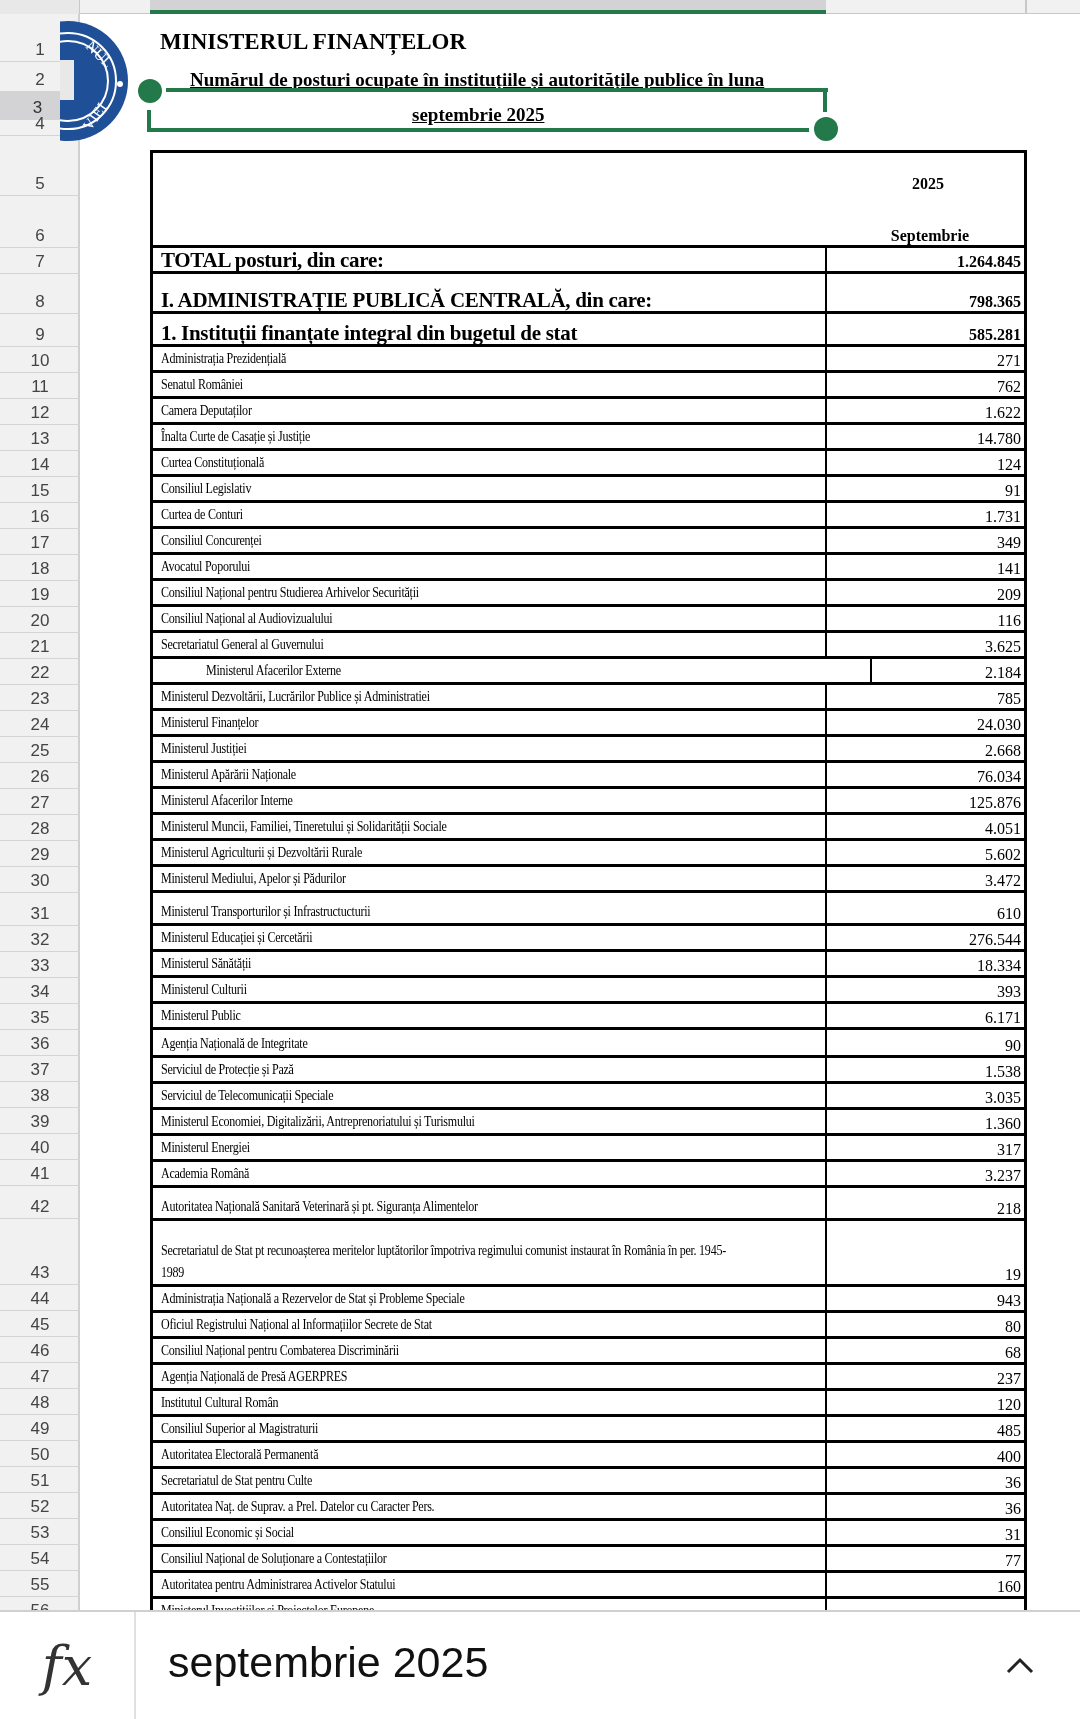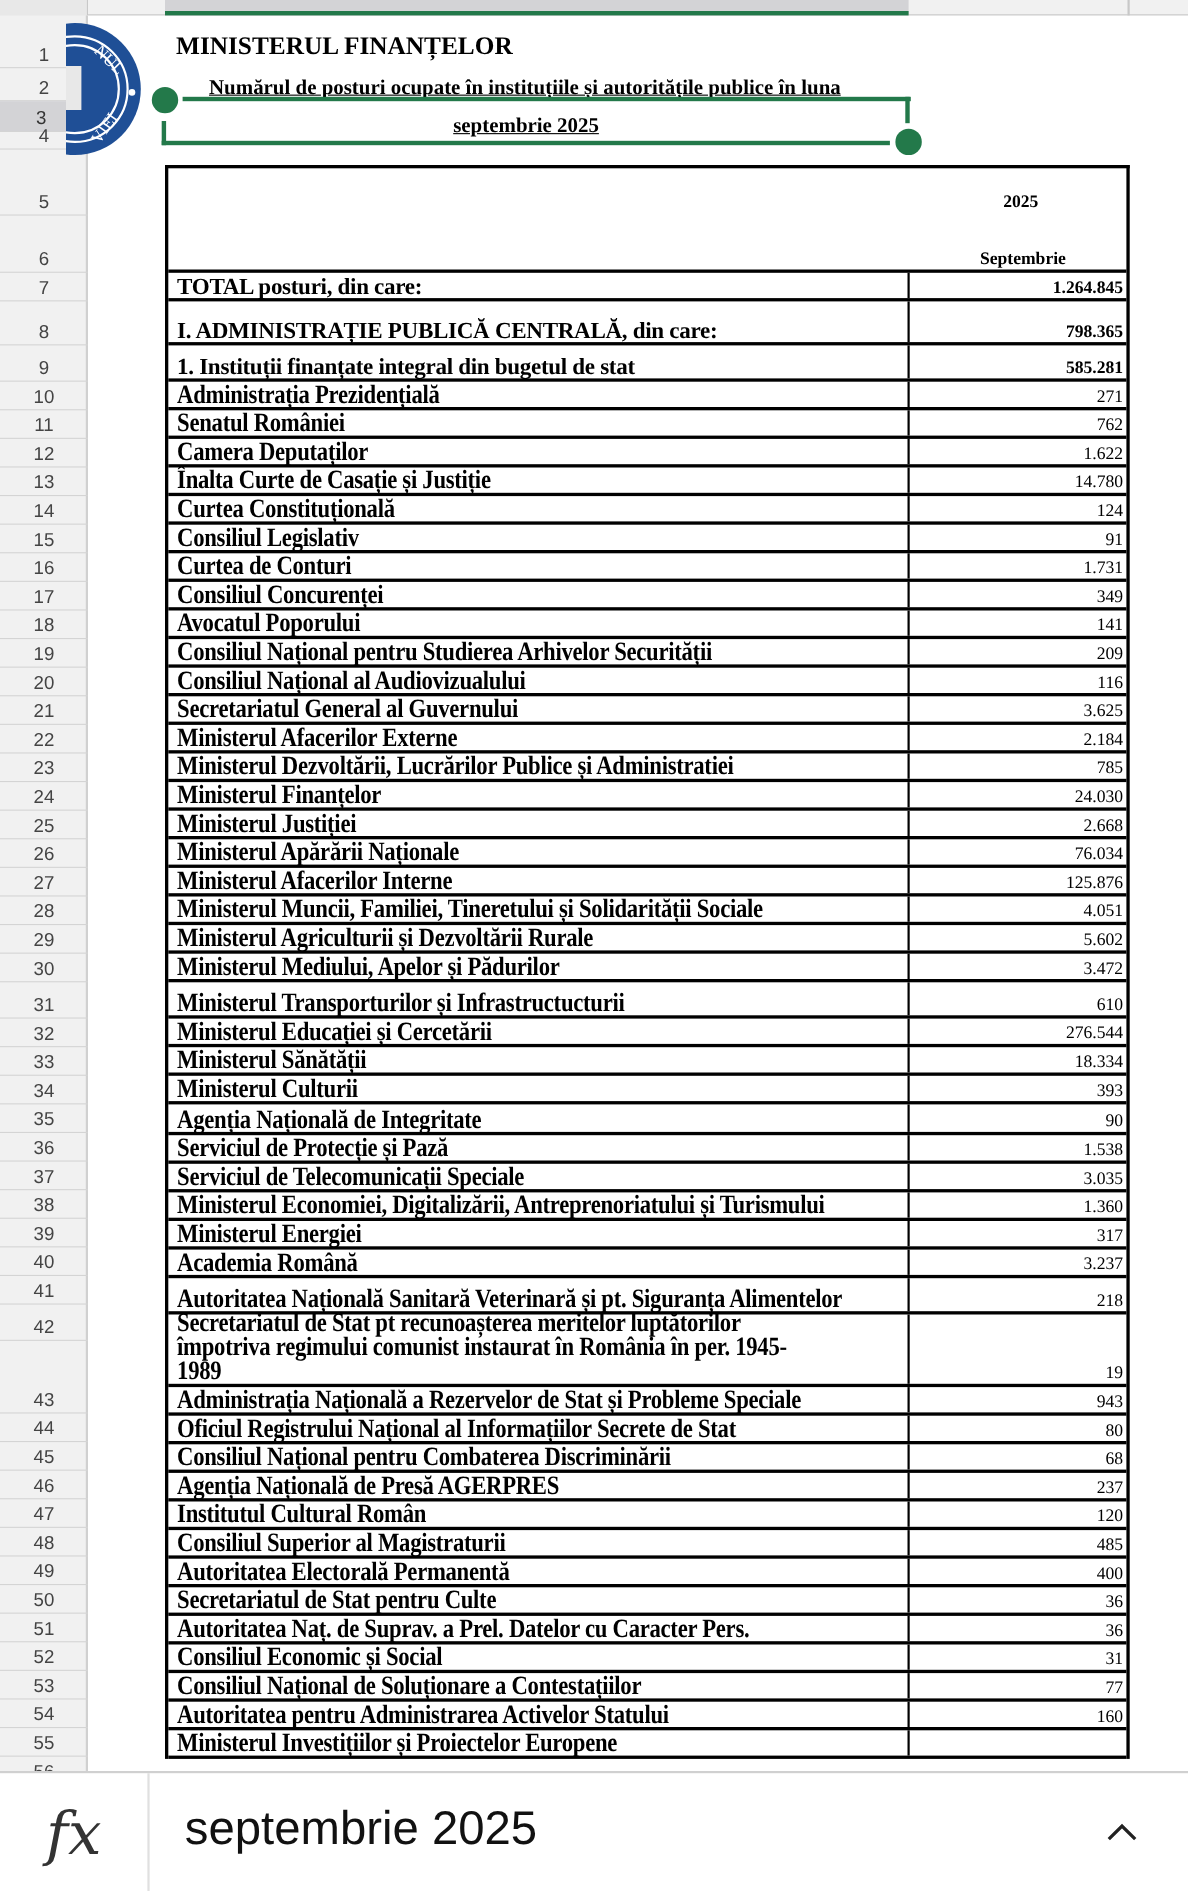--- a/index.html
+++ b/index.html
@@ -35,21 +35,21 @@
   .handle { position: absolute; width: 24px; height: 24px; border-radius: 50%; background: #23794a; }
   .handle.tl { left: 138px; top: 79px; }
   .handle.br { left: 814px; top: 117px; }
 
   
   .sheet-table { position: absolute; left: 150px; top: 150px; width: 877px; border: 3px solid #000; border-bottom: none; }
   .hdr-block { position: relative; height: 95px; border-bottom: 3px solid #000; }
   .hdr-year { position: absolute; right: 80px; top: 22px; font-size: 16px; font-weight: bold; }
   .hdr-month { position: absolute; right: 55px; bottom: 0; font-size: 16px; font-weight: bold; }
   .trow { position: relative; display: flex; border-bottom: 3px solid #000; }
-  .trow .lbl { width: 674px; border-right: 2px solid #000; padding-left: 8px; display: flex; align-items: flex-end; font-size: 24px; line-height: 22px; letter-spacing: -0.3px; transform-origin: left; font-weight: bold; }
+  .trow .lbl { width: 674px; border-right: 2px solid #000; padding-left: 8px; display: flex; align-items: flex-end; font-size: 14px; line-height: 22px; letter-spacing: -0.3px; transform-origin: left; }
   .trow .val { flex: 1; display: flex; align-items: flex-end; justify-content: flex-end; padding-right: 3px; font-size: 16px; line-height: 18px; }
   .trow.bold .lbl { font-weight: bold; font-size: 21px; }
   .trow.bold .val { font-weight: bold; }
   .lbl span.cond { display: inline-block; transform: scaleX(0.86); transform-origin: left bottom; white-space: nowrap; }
   .trow.wrap .lbl span.cond { white-space: normal; width: 770px; }
 
   
   .formula-bar { position: absolute; left: 0; top: 1610px; width: 1080px; height: 109px; background: #ffffff; border-top: 2px solid #d0d0d0; }
   .fx { position: absolute; left: 0; top: 0; width: 136px; height: 109px; border-right: 2px solid #e0e0e0; display: flex; align-items: center; justify-content: center;
         font-family: "DejaVu Serif", serif; font-style: italic; font-size: 54px; color: #333; }
@@ -236,21 +236,21 @@
           <span class="cond">Consiliul Național al Audiovizualului</span>
         </div>
         <div class="val">116</div>
       </div>
       <div class="trow" style="height: 26px;">
         <div class="lbl">
           <span class="cond">Secretariatul  General al Guvernului</span>
         </div>
         <div class="val">3.625</div>
       </div>
-      <div class="trow" style="height: 26px;">
+      <div class="trow" style="height: 26px; padding-left: 45px;">
         <div class="lbl">
           <span class="cond">Ministerul  Afacerilor  Externe</span>
         </div>
         <div class="val">2.184</div>
       </div>
       <div class="trow" style="height: 26px;">
         <div class="lbl">
           <span class="cond">Ministerul Dezvoltării, Lucrărilor Publice și Administratiei</span>
         </div>
         <div class="val">785</div>
@@ -313,20 +313,26 @@
         <div class="lbl">
           <span class="cond">Ministerul Sănătății</span>
         </div>
         <div class="val">18.334</div>
       </div>
       <div class="trow" style="height: 26px;">
         <div class="lbl">
           <span class="cond">Ministerul Culturii</span>
         </div>
         <div class="val">393</div>
+      </div>
+      <div class="trow" style="height: 26px;">
+        <div class="lbl">
+          <span class="cond">Ministerul  Public</span>
+        </div>
+        <div class="val">6.171</div>
       </div>
       <div class="trow" style="height: 28px;">
         <div class="lbl">
           <span class="cond">Agenția Națională de Integritate</span>
         </div>
         <div class="val">90</div>
       </div>
       <div class="trow" style="height: 26px;">
         <div class="lbl">
           <span class="cond">Serviciul de Protecție și Pază</span>

